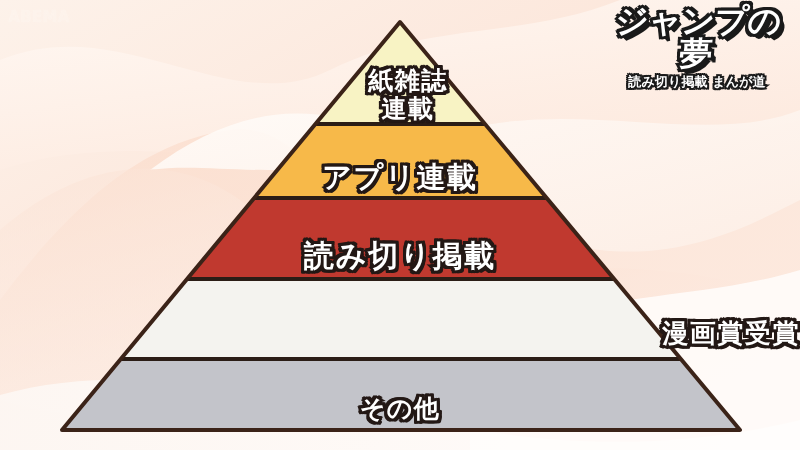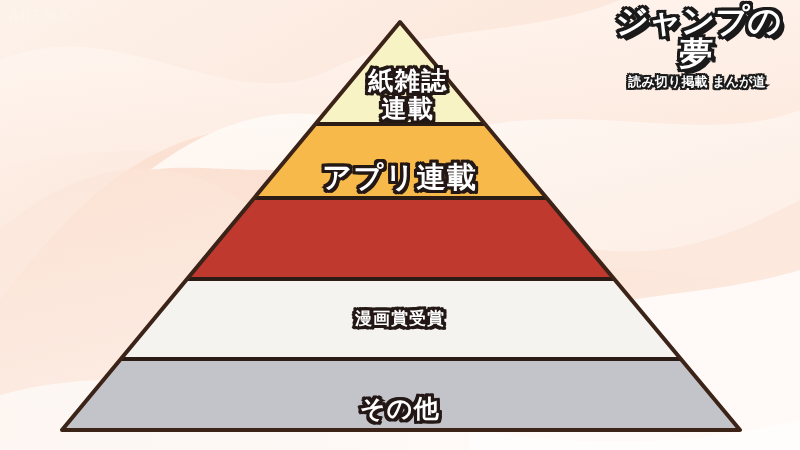--- a/index.html
+++ b/index.html
@@ -62,21 +62,21 @@
       -3px  2px 0 #231815,  3px  2px 0 #231815;
     pointer-events: none;
   }
   .tier-label-inner {
     display: inline-block;
   }
 
   #tier-label-0 { top: 58px;  font-size: 25px; }
   #tier-label-1 { top: 143px; font-size: 29px; }
   #tier-label-2 { top: 224px; font-size: 30px; }
-  #tier-label-3 { top: 306px; font-size: 17px; }
+  #tier-label-3 { top: 306px; font-size: 26px; text-align: right; }
   #tier-label-4 { top: 382px; font-size: 25px; }
 
   
   #logo-block {
     position: absolute;
     right: 8px;
     top: 4px;
     width: 190px;
     text-align: center;
     pointer-events: none;
@@ -209,20 +209,23 @@
     <polygon id="pyramid-outline" fill="none" stroke="#3b2318" stroke-width="4" stroke-linejoin="round" points="400,22 740,430 62,430"></polygon>
   </svg>
 
   <div class="tier-label" id="tier-label-0" style="top: 39px; color: rgb(255, 255, 255); padding-left: 8px;">
     <span class="tier-label-inner">紙雑誌
 連載</span>
   </div>
   <div class="tier-label" id="tier-label-1" style="top: 128.5px; color: rgb(255, 255, 255);">
     <span class="tier-label-inner">アプリ連載</span>
   </div>
+  <div class="tier-label" id="tier-label-2" style="top: 205px; color: rgb(255, 255, 255);">
+    <span class="tier-label-inner">読み切り掲載</span>
+  </div>
   <div class="tier-label" id="tier-label-3" style="top: 290px; color: rgb(255, 255, 255);">
     <span class="tier-label-inner">漫画賞受賞</span>
   </div>
   <div class="tier-label" id="tier-label-4" style="top: 366.5px; color: rgb(255, 255, 255);">
     <span class="tier-label-inner">その他</span>
   </div>
 
   <div id="logo-block">
     <div id="logo-title">ジャンプの夢</div>
     <div id="logo-subtitle">読み切り掲載 まんが道</div>

